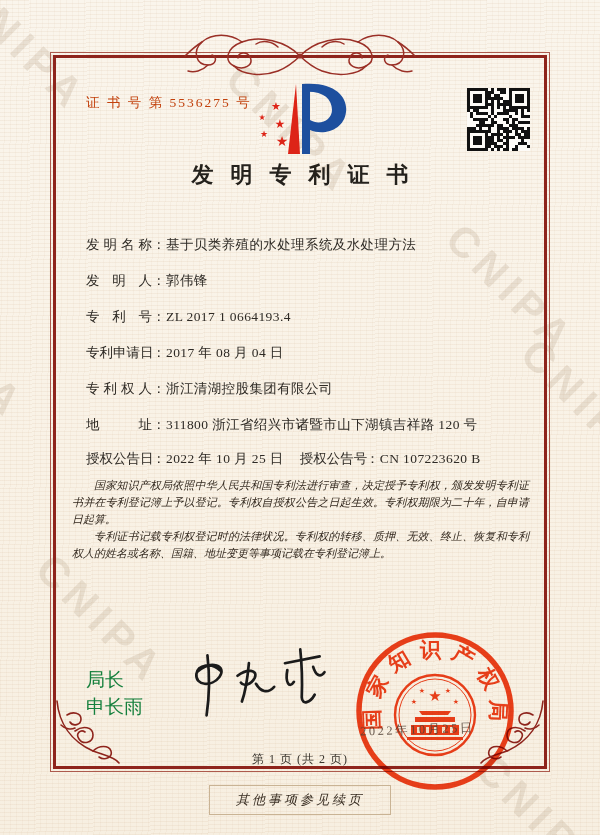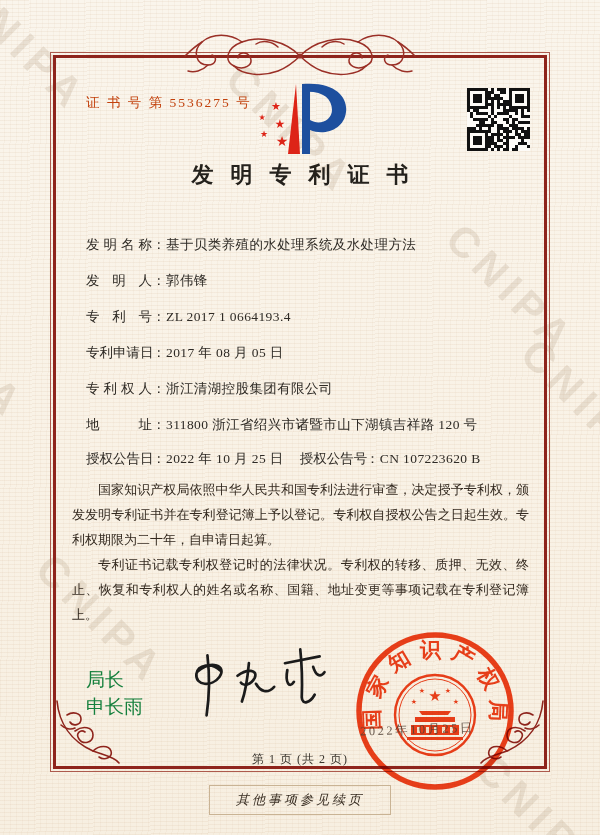--- a/index.html
+++ b/index.html
@@ -24,22 +24,22 @@
   .cert-no{position:absolute;left:86px;top:94px;font-size:13.5px;letter-spacing:2px;color:#c2410c;z-index:4;}
   .logo{position:absolute;left:236px;top:82px;width:128px;height:74px;z-index:4;}
   .qr{position:absolute;left:467px;top:88px;width:63px;height:63px;z-index:4;background:#fdfbf7;}
   .title{position:absolute;left:0;right:0;top:160px;text-align:center;font-size:22px;font-weight:600;
          letter-spacing:17px;padding-left:17px;color:#24211c;z-index:4;}
   .frow{position:absolute;left:86px;display:flex;align-items:baseline;font-size:13.5px;color:#2e2a25;z-index:4;white-space:nowrap;}
   [data-justify]{display:flex;justify-content:space-between;width:66px;flex:none;}
   .colon{width:14px;flex:none;}
   .fval{letter-spacing:.4px;}
   .cell2{margin-left:16px;display:flex;align-items:baseline;}
-  .paras{position:absolute;left:72px;width:457px;top:477px;font-size:13px;line-height:25px;
-         color:#33291f;z-index:4;text-align:justify;}
+  .paras{position:absolute;left:72px;width:457px;top:477px;font-size:11px;line-height:17px;
+         font-style:italic;color:#33291f;z-index:4;text-align:justify;}
   .paras p{margin:0;text-indent:2em;}
   .officer{position:absolute;left:86px;top:666px;font-family:"Liberation Sans","DejaVu Sans",sans-serif;
            font-size:19px;font-weight:500;line-height:27px;color:#15803d;z-index:4;}
   .signature{position:absolute;left:168px;top:643px;width:168px;height:82px;z-index:4;}
   .seal{position:absolute;left:349px;top:625px;width:172px;height:172px;z-index:5;mix-blend-mode:multiply;opacity:.96;}
   .seal-date{position:absolute;left:360px;top:721px;width:150px;font-size:12.5px;letter-spacing:2.5px;
              color:#514034;opacity:.85;transform:rotate(-2deg);z-index:6;white-space:nowrap;}
   .page-info{position:absolute;left:0;right:0;top:751px;text-align:center;font-size:12px;color:#3a352e;z-index:4;letter-spacing:1px;}
   .cont-box{position:absolute;left:50%;top:785px;transform:translateX(-50%);border:1px solid #c9b394;
             padding:5px 26px;font-size:13px;font-style:italic;letter-spacing:3px;color:#3a2f24;z-index:4;white-space:nowrap;}
@@ -312,21 +312,21 @@
   </div>
   <div class="frow" style="top:344px;">
     <span data-justify="">
         <span>专</span>
         <span>利</span>
         <span>申</span>
         <span>请</span>
         <span>日</span>
       </span>
       <span class="colon">：</span>
-      <span class="fval">2017 年 08 月 05 日</span>
+      <span class="fval">2017 年 08 月 04 日</span>
   </div>
   <div class="frow" style="top:380px;">
     <span data-justify="">
         <span>专</span>
         <span>利</span>
         <span>权</span>
         <span>人</span>
       </span>
       <span class="colon">：</span>
       <span class="fval">浙江清湖控股集团有限公司</span>

